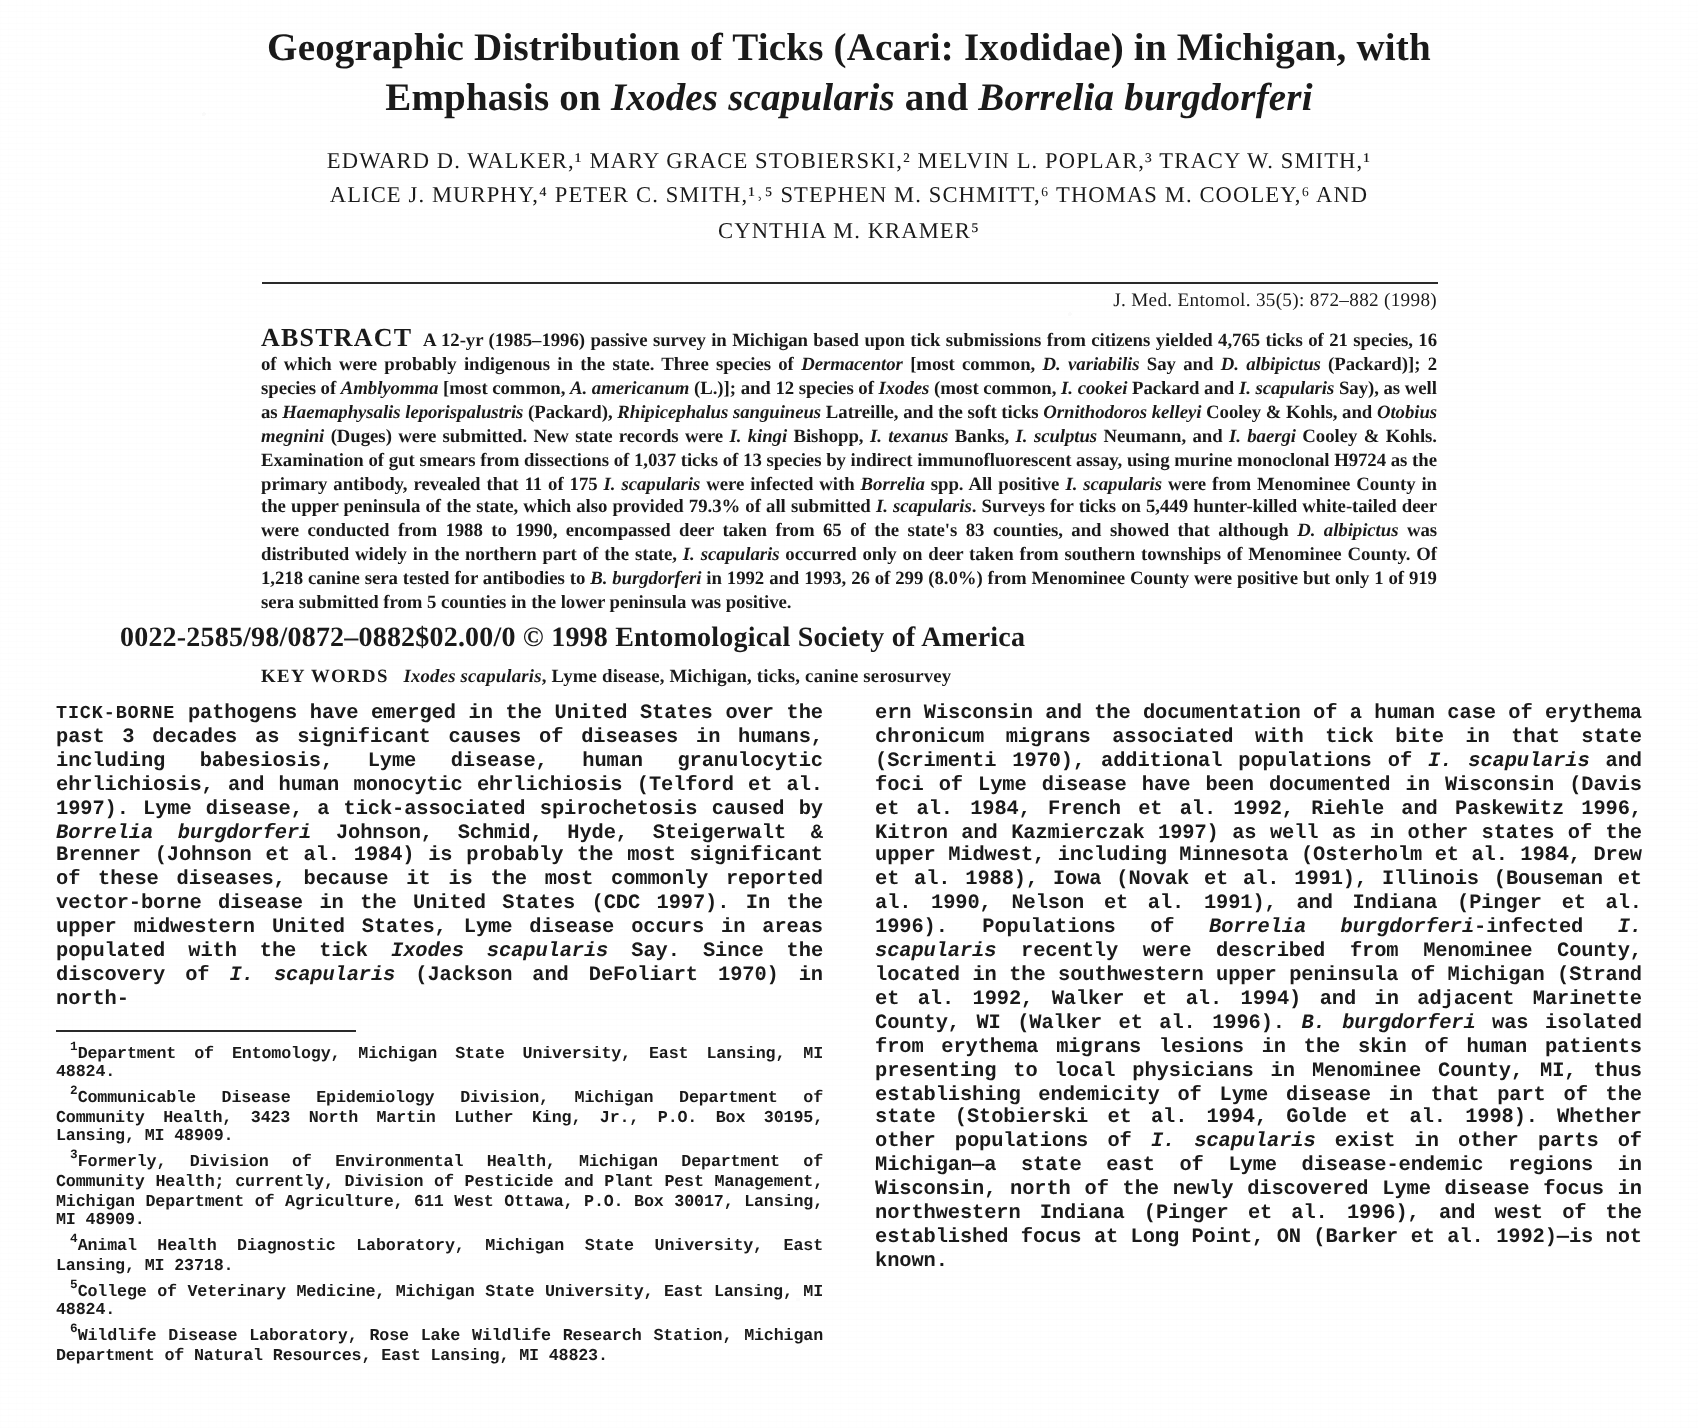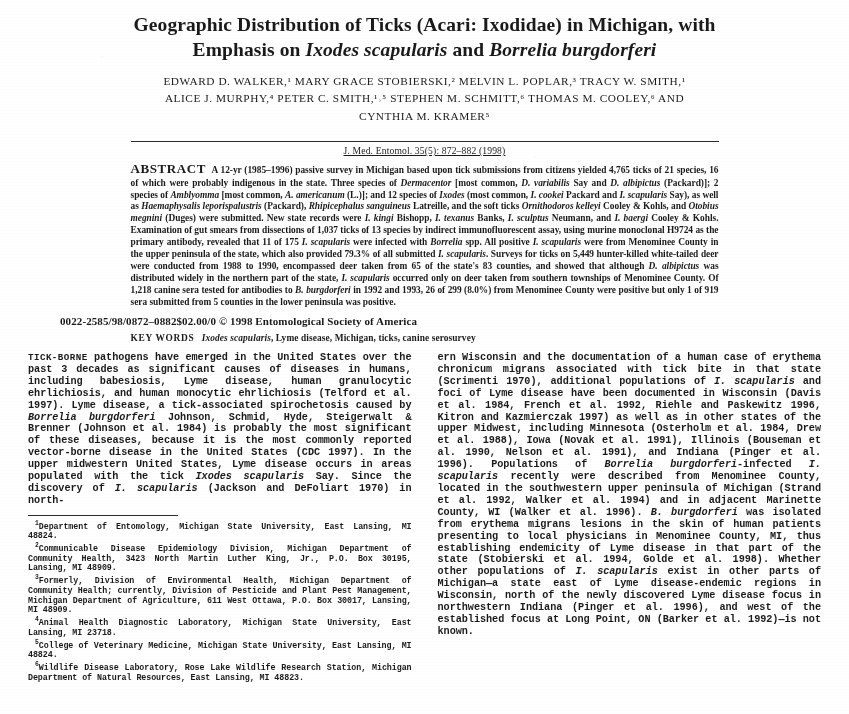--- a/index.html
+++ b/index.html
@@ -63,25 +63,24 @@
     width: 588px;
     margin: 16px auto 0 auto;
   }
   .rule {
     border: 0;
     border-top: 1.3px solid #2a2a2a;
     margin: 0 0 3px 0;
     width: 100%;
   }
   .journal-line {
-    text-align: center;
+    text-align: right;
     font-size: 9.6px;
     letter-spacing: 0.15px;
     margin: 0 0 5px 0;
-    text-decoration: underline;
   }
   .abstract-body {
     font-size: 9.4px;
     line-height: 1.265;
     text-align: justify;
     font-weight: bold;
     letter-spacing: -0.02px;
     text-indent: 0;
   }
   .abstract-body .lead {
@@ -145,21 +144,21 @@
     margin: 0 0 0.5px 0;
     text-indent: 7px;
   }
   .footnotes sup { font-size: 0.76em; }
 
   
   .footer {
     position: absolute;
     left: 28px;
     bottom: 16px;
-    font-size: 11px;
+    font-size: 14px;
     font-weight: bold;
     letter-spacing: 0.1px;
     padding-left: 32px;
   }
 
   
   .grain {
     position: absolute;
     inset: 0;
     pointer-events: none;

